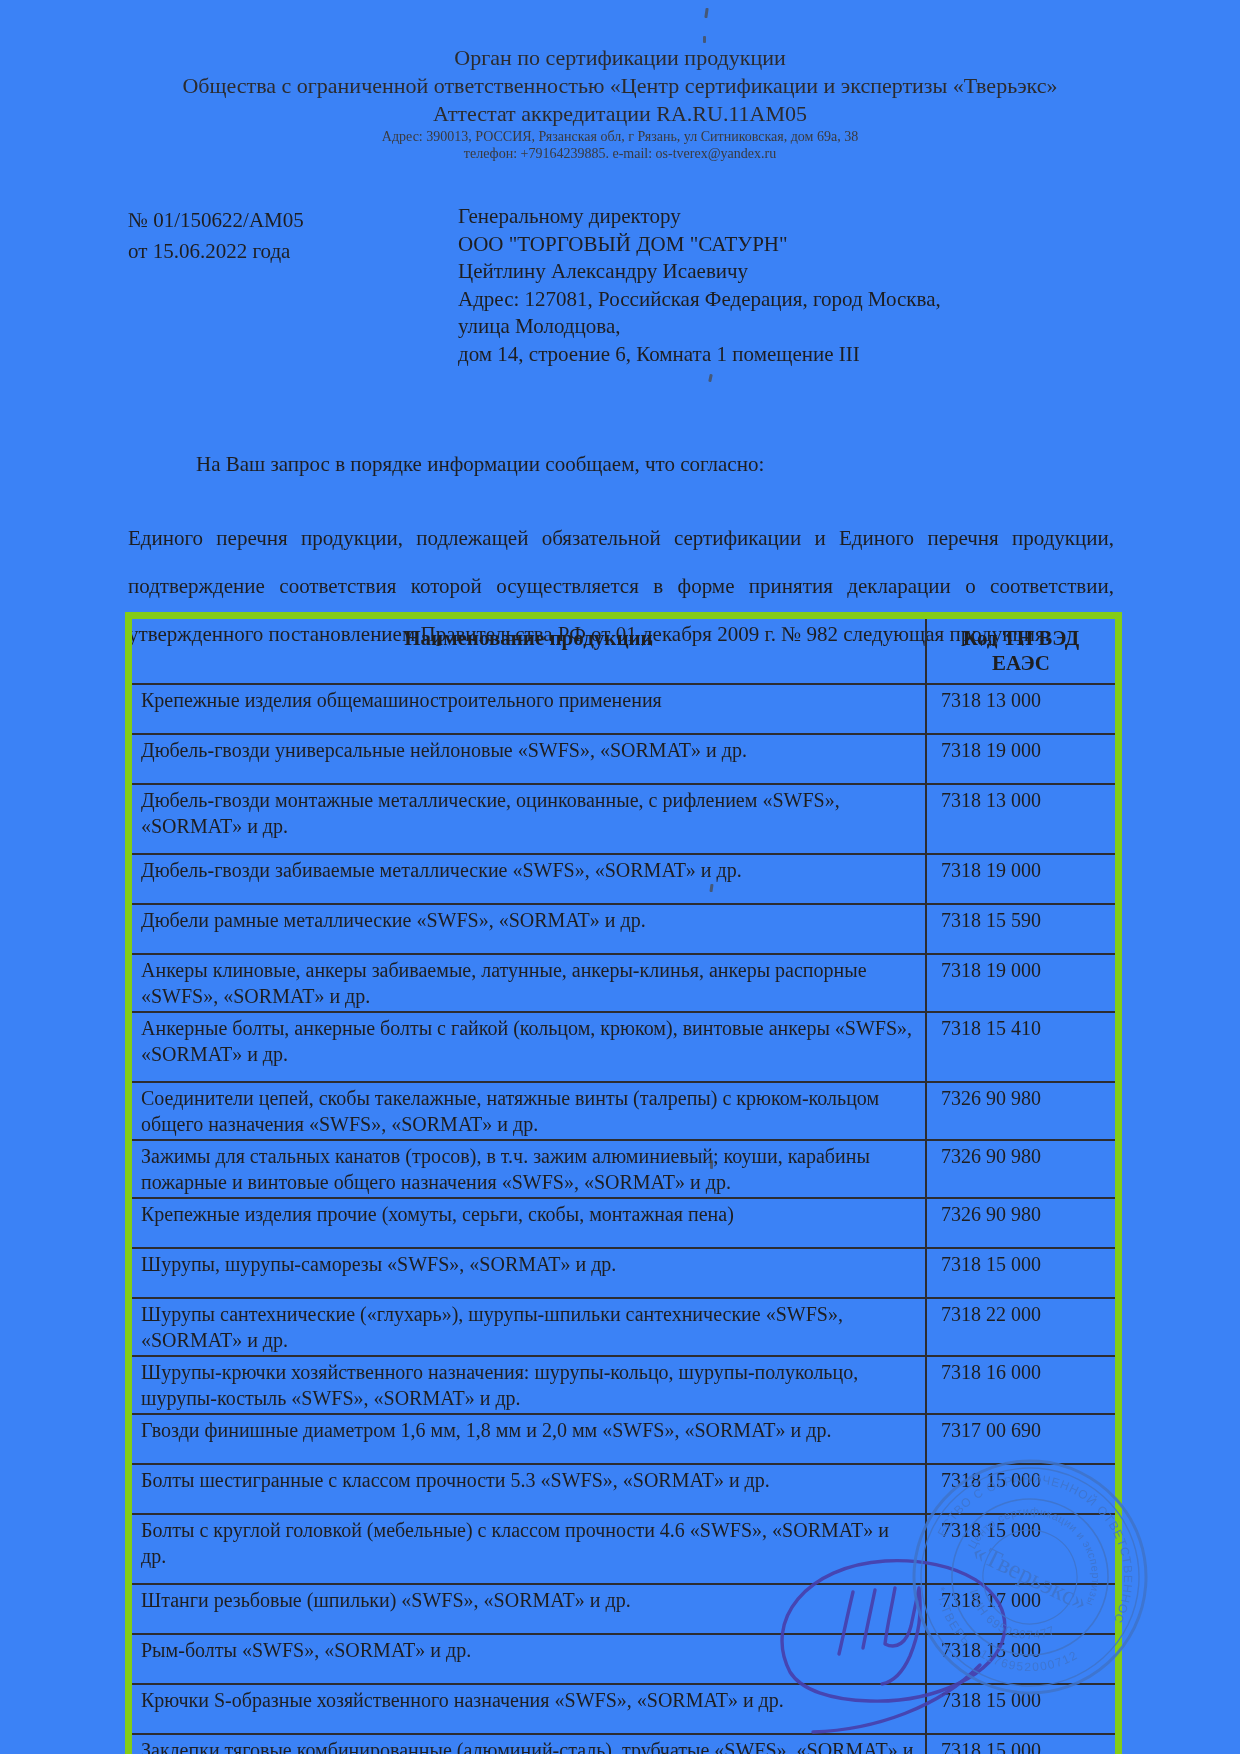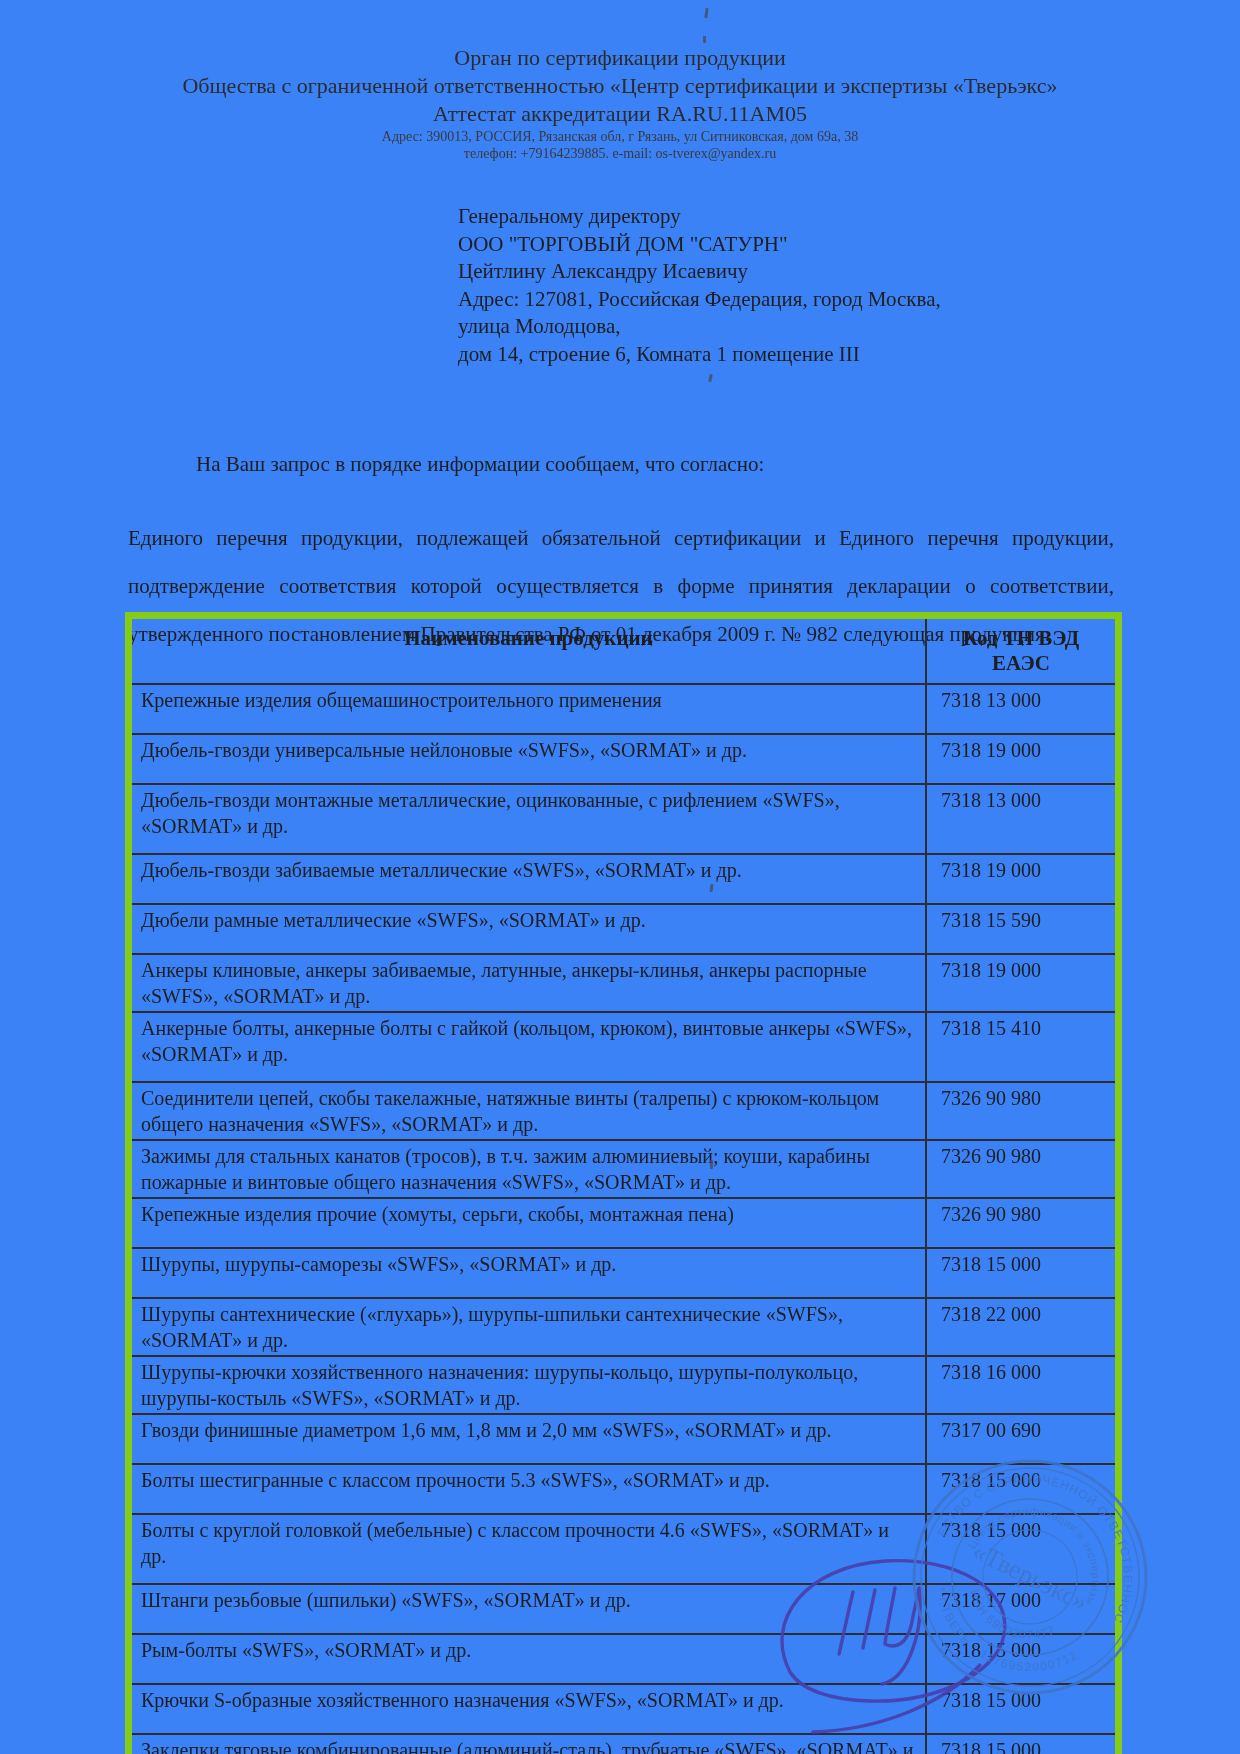--- a/index.html
+++ b/index.html
@@ -55,20 +55,24 @@
 <div class="page">
 
   <div class="letterhead">
     <div class="lh-line">Орган по сертификации продукции</div>
     <div class="lh-line">Общества с ограниченной ответственностью «Центр сертификации и экспертизы «Тверьэкс»</div>
     <div class="lh-line">Аттестат аккредитации RA.RU.11АМ05</div>
     <div class="lh-small">Адрес: 390013, РОССИЯ, Рязанская обл, г Рязань, ул Ситниковская, дом 69а, 38</div>
     <div class="lh-small">телефон: +79164239885. e-mail: os-tverex@yandex.ru</div>
   </div>
 
+  <div class="ref">
+    <div>№ 01/150622/АМ05</div>
+    <div>от 15.06.2022 года</div>
+  </div>
 
   <div class="recipient">
     <div>Генеральному директору</div>
     <div>ООО "ТОРГОВЫЙ ДОМ "САТУРН"</div>
     <div>Цейтлину Александру Исаевичу</div>
     <div>Адрес: 127081, Российская Федерация, город Москва,</div>
     <div>улица Молодцова,</div>
     <div>дом 14, строение 6, Комната 1 помещение III</div>
   </div>
 

